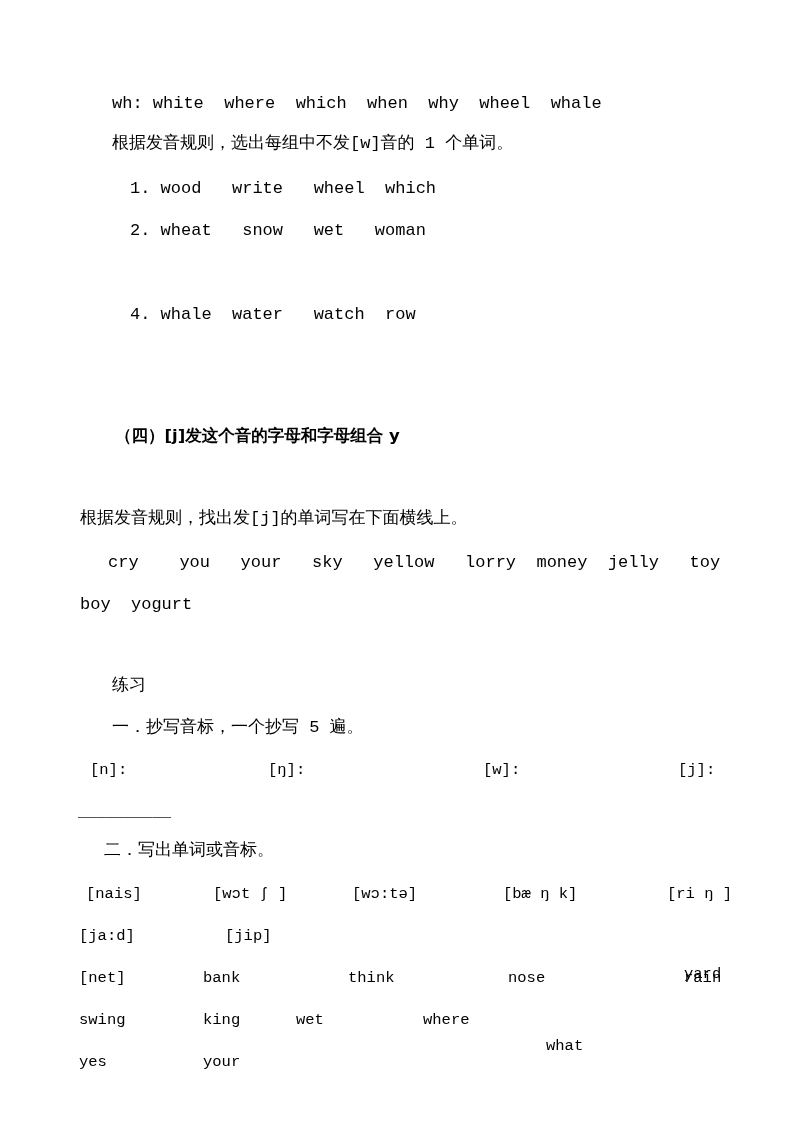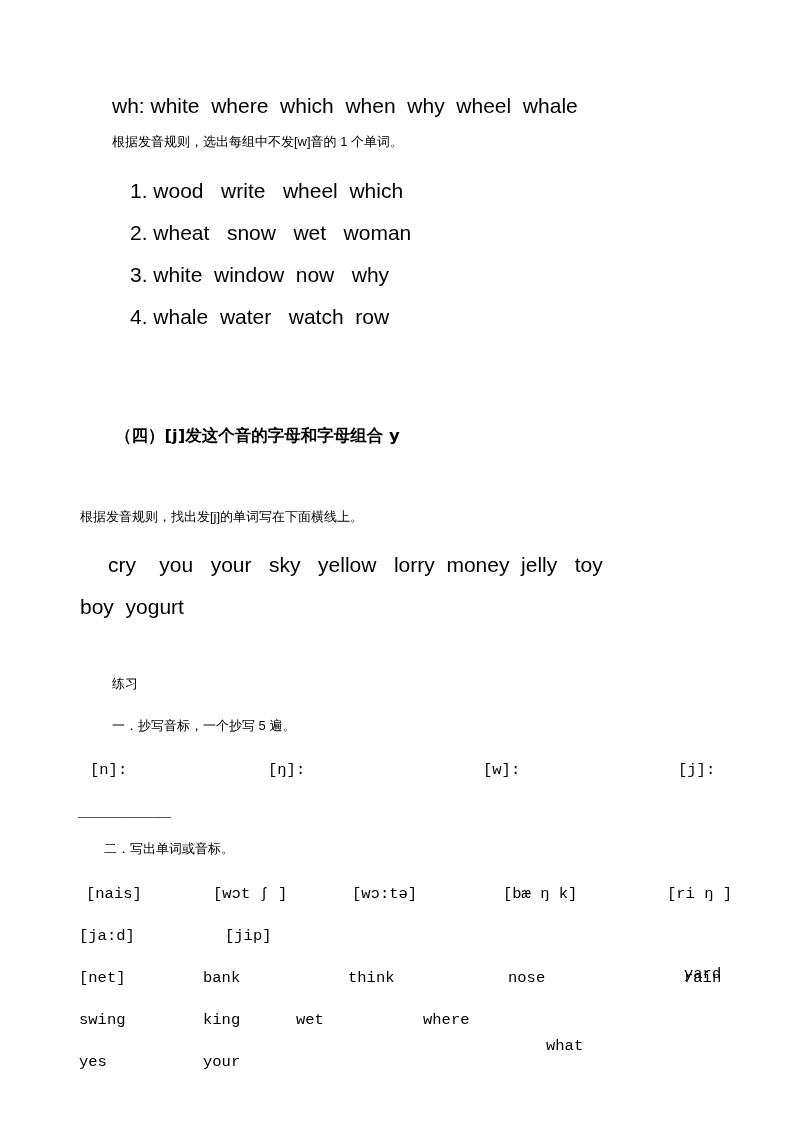--- a/index.html
+++ b/index.html
@@ -29,28 +29,28 @@
   .line {
     position: absolute;
     white-space: pre;
     font-size: 16.5px;
     line-height: 1;
     letter-spacing: 0;
   }
 
   
   .mono {
-    font-family: Liberation Sans, sans-serif;
-    font-size: 21px;
+    font-family: Liberation Mono, monospace;
+    font-size: 17px;
   }
 
   
   .cn {
-    font-family: Liberation Sans, sans-serif;
-    font-size: 13px;
+    font-family: Liberation Mono, monospace;
+    font-size: 17px;
   }
 
   .cn-bold {
     font-family: "DejaVu Sans", "Liberation Sans", sans-serif;
     font-size: 16.5px;
     font-weight: bold;
   }
 
   .blank-rule {
     position: absolute;
@@ -73,21 +73,20 @@
 <div class="page">
 
   <div class="line mono" style="left:112px; top:95px;">wh: white  where  which  when  why  wheel  whale</div>
 
   <div class="line cn" style="left:112px; top:135px;">根据发音规则，选出每组中不发[w]音的 1 个单词。</div>
 
   <div class="line mono" style="left:130px; top:180px;">1. wood   write   wheel  which</div>
 
   <div class="line mono" style="left:130px; top:222px;">2. wheat   snow   wet   woman</div>
 
-  <div class="line mono" style="left:130px; top:264px;">3. white  window  now   why</div>
 
   <div class="line mono" style="left:130px; top:306px;">4. whale  water   watch  row</div>
 
   <div class="line cn-bold" style="left:115px; top:428px;">（四）[j]发这个音的字母和字母组合 y</div>
 
 
   <div class="line cn" style="left:80px; top:510px;">根据发音规则，找出发[j]的单词写在下面横线上。</div>
 
   <div class="line mono" style="left:108px; top:554px;">cry    you   your   sky   yellow   lorry  money  jelly   toy</div>
 

